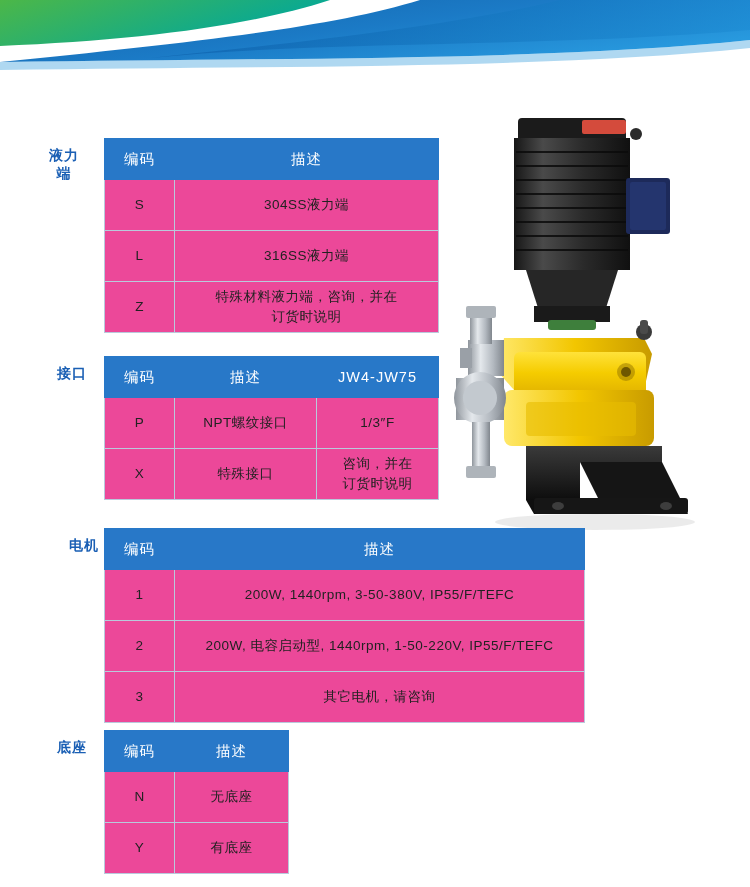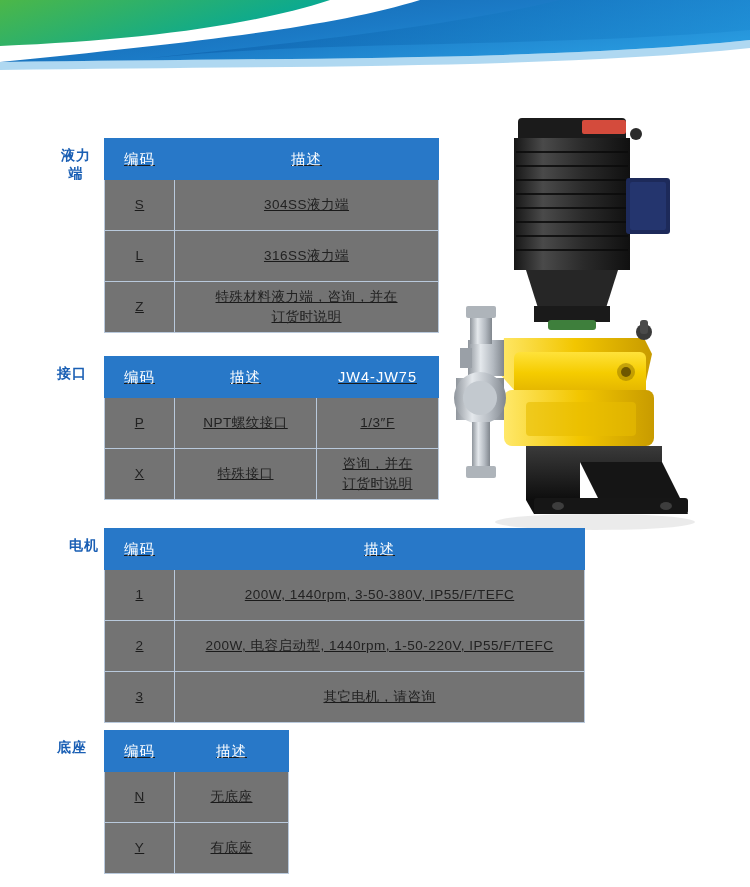--- a/index.html
+++ b/index.html
@@ -44,22 +44,21 @@
     font-weight: bold;
     font-size: 14px;
     line-height: 18px;
     text-align: center;
     letter-spacing: 1px;
   }
 
   table.spec {
     border-collapse: collapse;
     table-layout: fixed;
-    background: #737373;
-    text-decoration: underline;
+    background: #ec4899;
   }
   table.spec th {
     background: #2878c8;
     color: #ffffff;
     font-weight: normal;
     font-size: 14.5px;
     height: 38px;
     border: 1px solid #2878c8;
     text-align: center;
     letter-spacing: 1px;
@@ -203,21 +202,21 @@
     <ellipse cx="128" cy="416" rx="6" ry="4" fill="#3d3d3d"></ellipse>
     <ellipse cx="236" cy="416" rx="6" ry="4" fill="#3d3d3d"></ellipse>
 
     <ellipse cx="165" cy="432" rx="100" ry="8" fill="#000000" opacity="0.08"></ellipse>
   </svg>
 </div>
 
 <div class="content">
 
   <div class="section" style="left:0; top:60px;">
-    <div class="section-label" style="left:52px; top:8px; width:48px;">
+    <div class="section-label" style="left:40px; top:8px; width:48px;">
       <span>液力</span><br>
       <span>端</span>
     </div>
     <table class="spec" style="position:absolute; left:104px; top:0; width:334px;">
       <colgroup>
           <col style="width:70px">
           <col style="width:264px">
         </colgroup>
       <thead>
         <tr>

